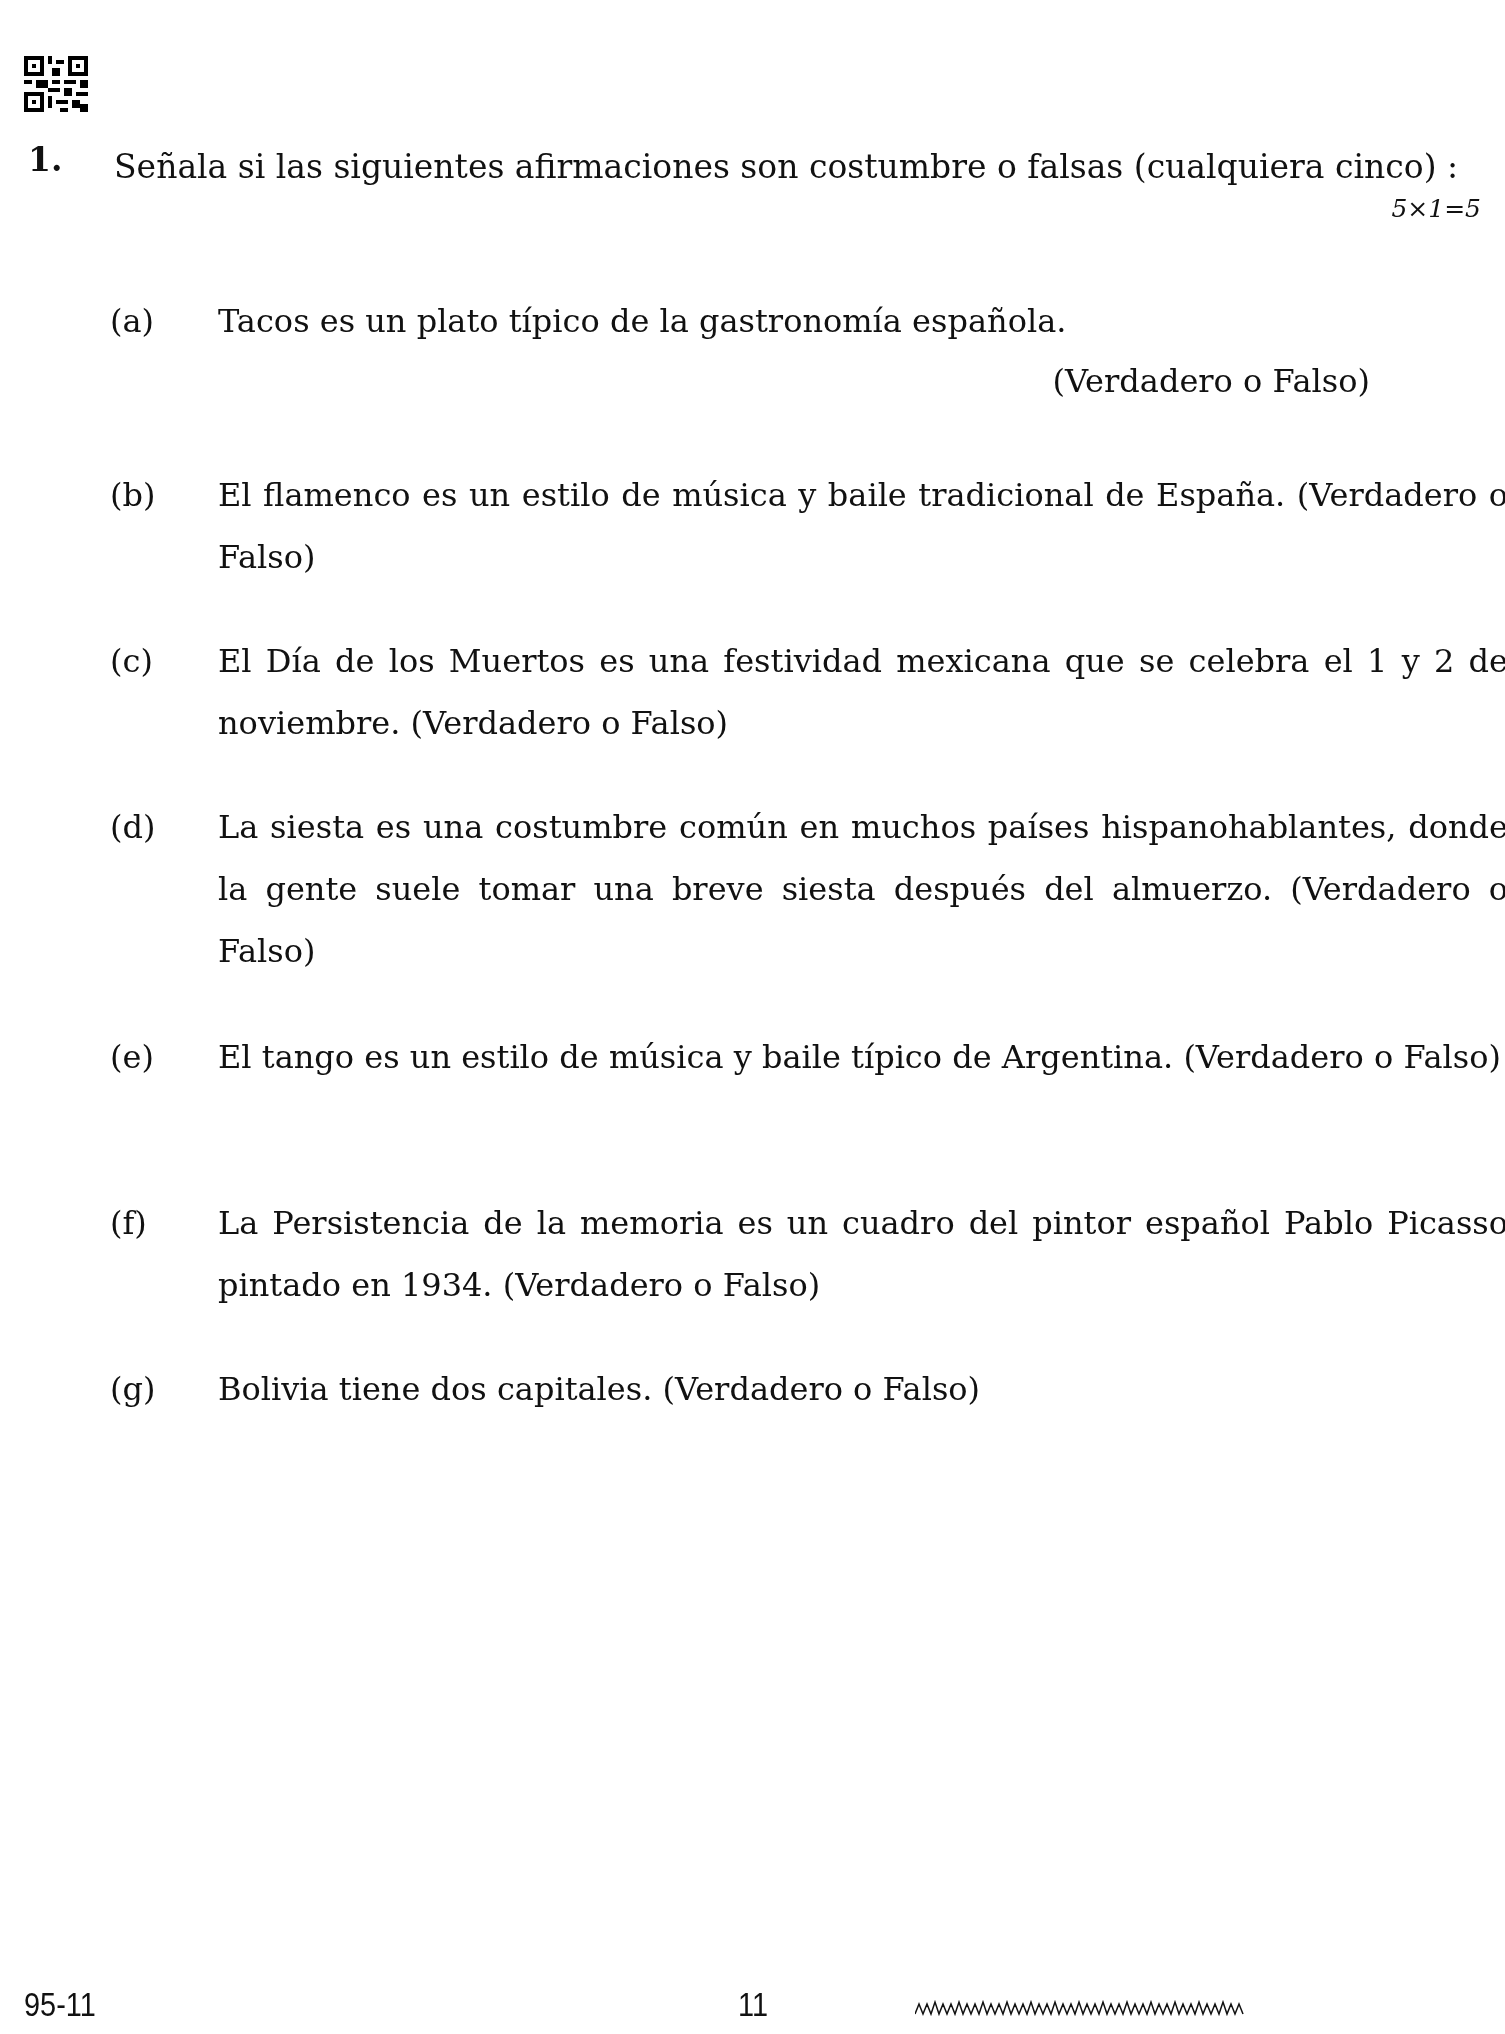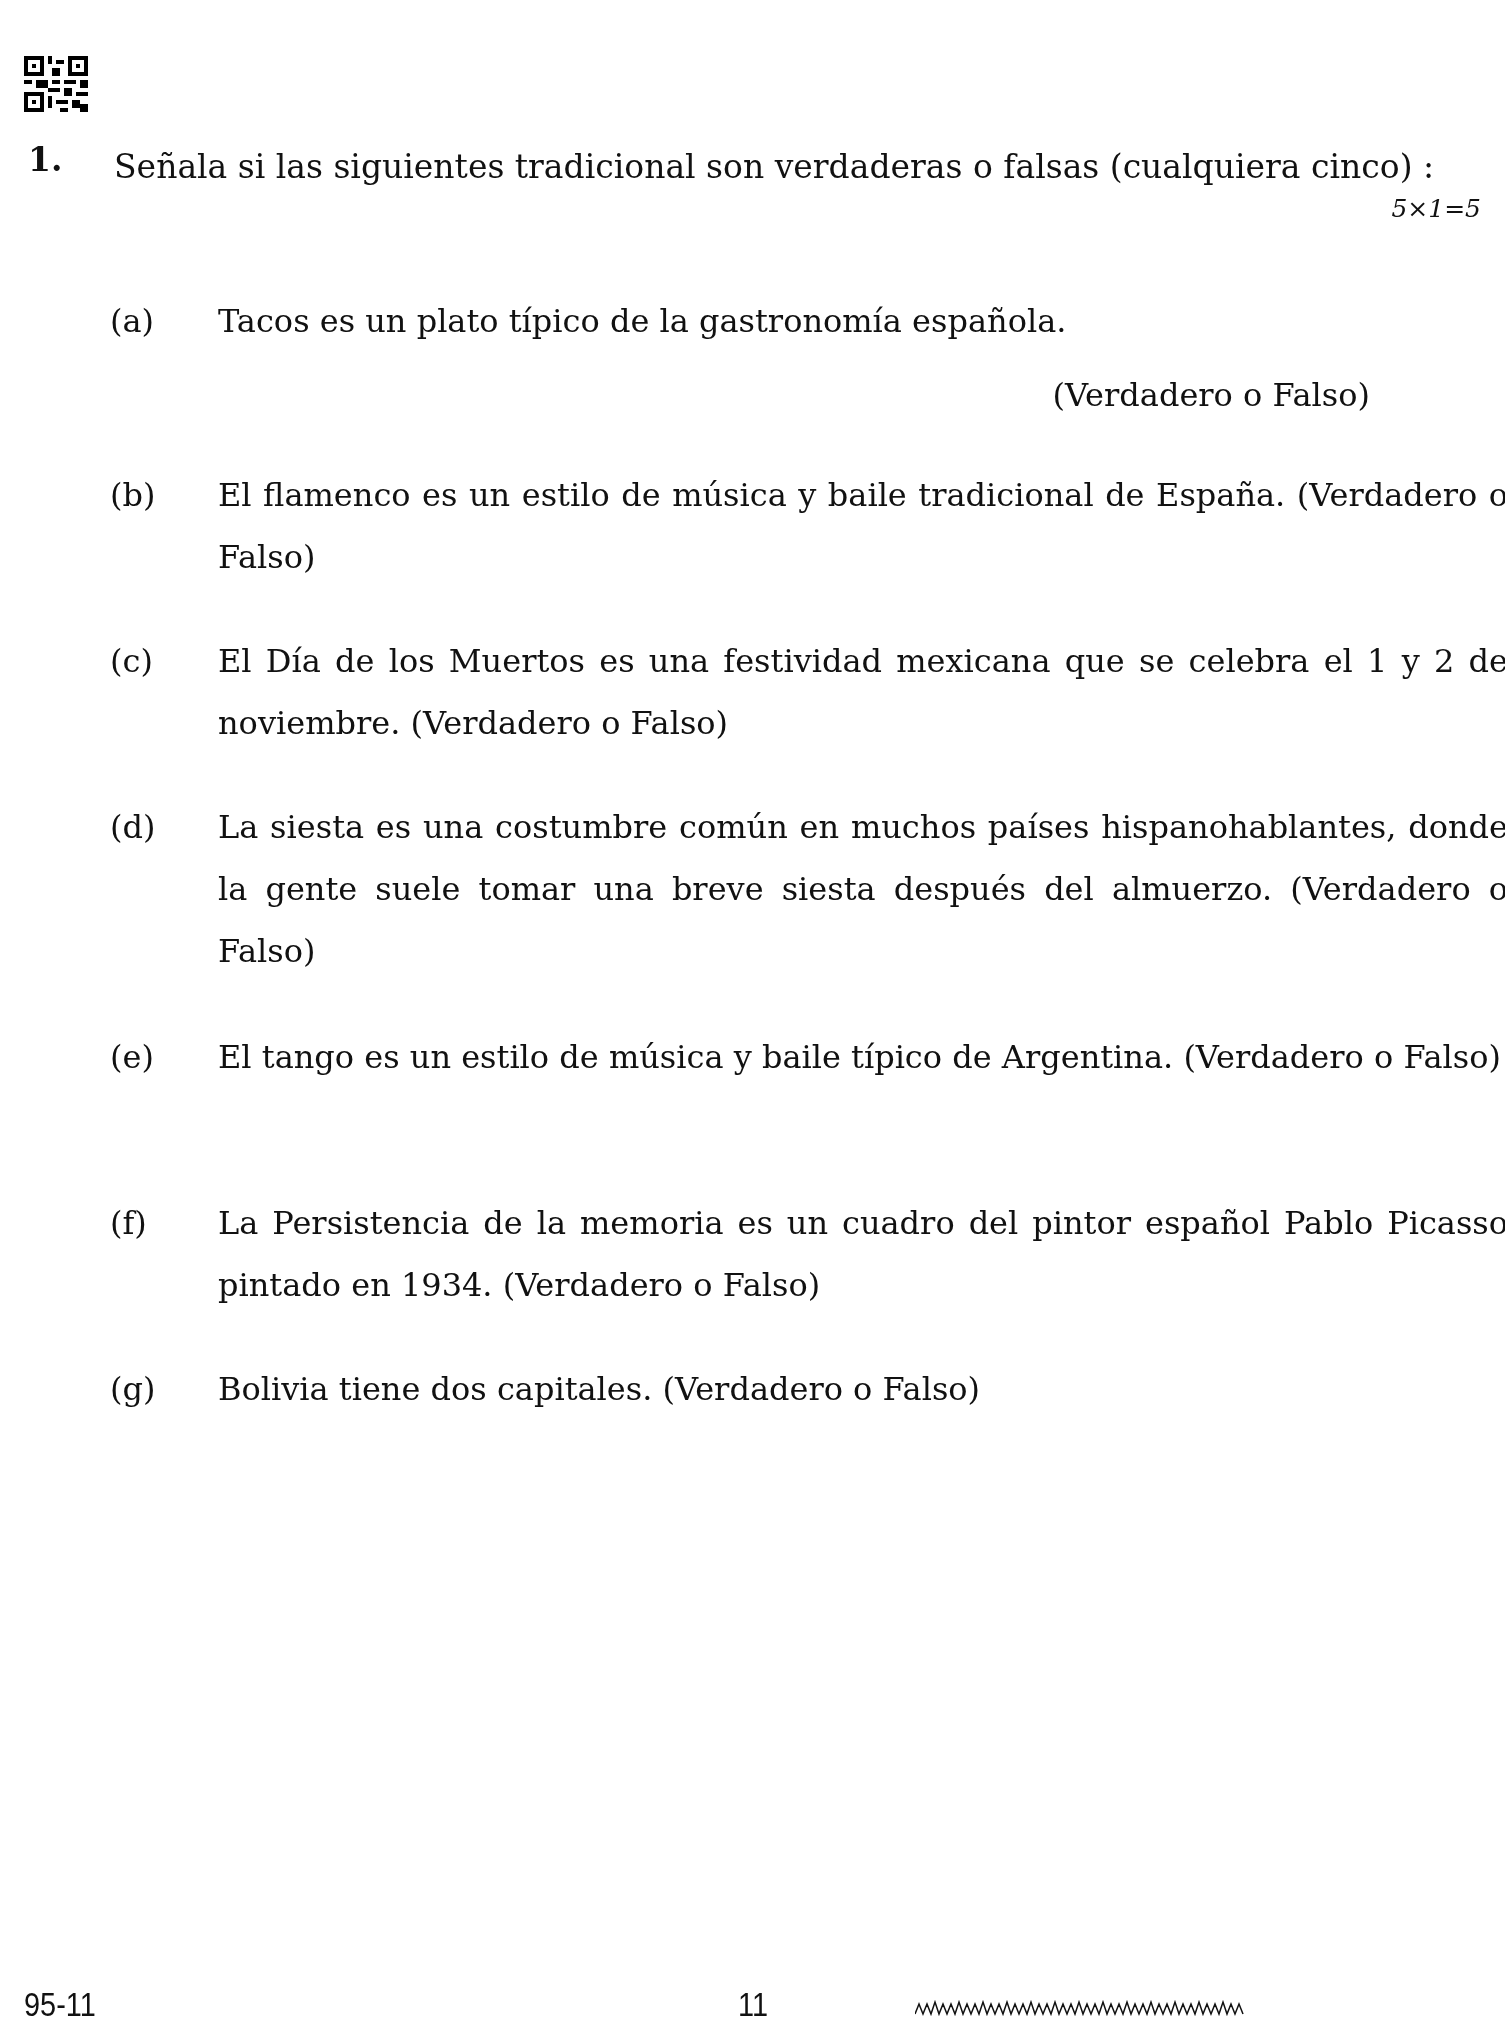--- a/index.html
+++ b/index.html
@@ -62,28 +62,28 @@
   <rect x="10" y="8" width="2" height="2" fill="#000"></rect>
     <rect x="13" y="9" width="3" height="1" fill="#000"></rect>
     <rect x="6" y="10" width="1" height="3" fill="#000"></rect>
   <rect x="8" y="11" width="3" height="1" fill="#000"></rect>
     <rect x="12" y="11" width="2" height="2" fill="#000"></rect>
     <rect x="9" y="13" width="2" height="1" fill="#000"></rect>
   <rect x="14" y="12" width="2" height="2" fill="#000"></rect>
 </svg>
 
 <div class="qnum">1.</div>
-<div class="stem">Señala si las siguientes tradicional son verdaderas o falsas (cualquiera cinco) :</div>
+<div class="stem">Señala si las siguientes afirmaciones son costumbre o falsas (cualquiera cinco) :</div>
 <div class="marks">5×1=5</div>
 
 <div class="item" style="top:290px;">
   <span class="lbl">(a)</span>
   <span class="txt">Tacos es un plato típico de la gastronomía española.</span>
 </div>
-<div class="vf-right" style="top:376px;">(Verdadero o Falso)</div>
+<div class="vf-right" style="top:362px;">(Verdadero o Falso)</div>
 
 <div class="item" style="top:464px;">
   <span class="lbl">(b)</span>
   <span class="txt">El flamenco es un estilo de música y baile tradicional de España. (Verdadero o Falso)</span>
 </div>
 
 <div class="item" style="top:630px;">
   <span class="lbl">(c)</span>
   <span class="txt">El Día de los Muertos es una festividad mexicana que se celebra el 1 y 2 de noviembre. (Verdadero o Falso)</span>
 </div>

